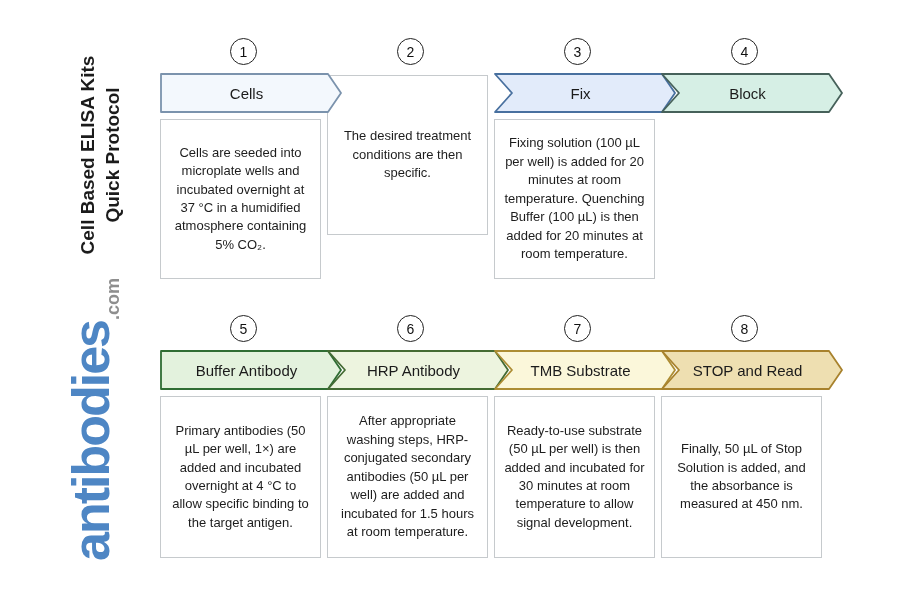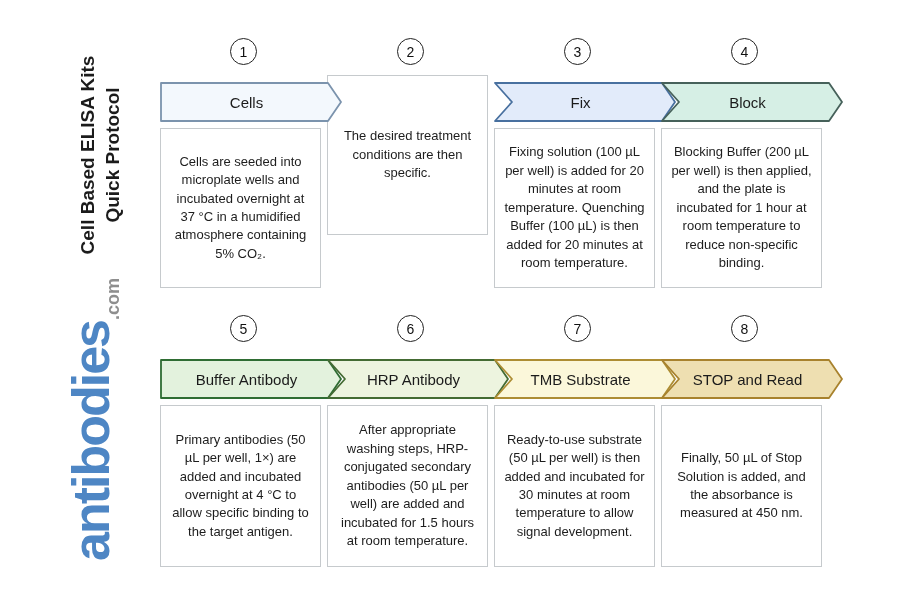--- a/index.html
+++ b/index.html
@@ -35,21 +35,21 @@
   
   .row{position:absolute;left:160px;display:flex;}
   .row1{top:38px;}
   .row2{top:315px;}
   .step{width:167px;display:flex;flex-direction:column;align-items:center;}
   .badge{
     width:25px;height:25px;border:1.7px solid #222;border-radius:50%;
     background:#fff;display:flex;align-items:center;justify-content:center;
     font-size:14px;color:#111;margin-bottom:8px;
   }
-  .arrowwrap{position:relative;width:167px;height:44px;align-self:flex-start;margin-top:9px;}
+  .arrowwrap{position:relative;width:167px;height:44px;align-self:flex-start;}
   .arrowwrap svg{position:absolute;left:0;top:0;overflow:visible;display:block;}
   .arrowwrap polygon{stroke-width:1.8;stroke-linejoin:round;}
   .arrowlabel{
     position:absolute;left:6px;top:0;width:161px;height:40px;
     display:flex;align-items:center;justify-content:center;
     font-size:15px;color:#1b1b1b;
   }
   .box{
     width:161px;margin-top:2px;align-self:flex-start;
     border:1px solid #c6cacd;background:#fff;box-sizing:border-box;
@@ -119,23 +119,20 @@
     <div class="step">
       <div class="badge">
           <span>4</span>
         </div>
       <div class="arrowwrap">
         <svg width="182" height="40" viewBox="0 0 182 40">
           <polygon points="1,1 168,1 181,20 168,39 1,39 18,20" fill="#d6efe5" stroke="#46615a"></polygon>
         </svg>
         <div class="arrowlabel">Block</div>
       </div>
-      <div class="box">
-        <p>Blocking Buffer (200 µL per well) is then applied, and the plate is incubated for 1 hour at room temperature to reduce non-specific binding.</p>
-      </div>
     </div>
 
   </div>
 
   <div class="row row2">
 
     <div class="step">
       <div class="badge">
           <span>5</span>
         </div>

